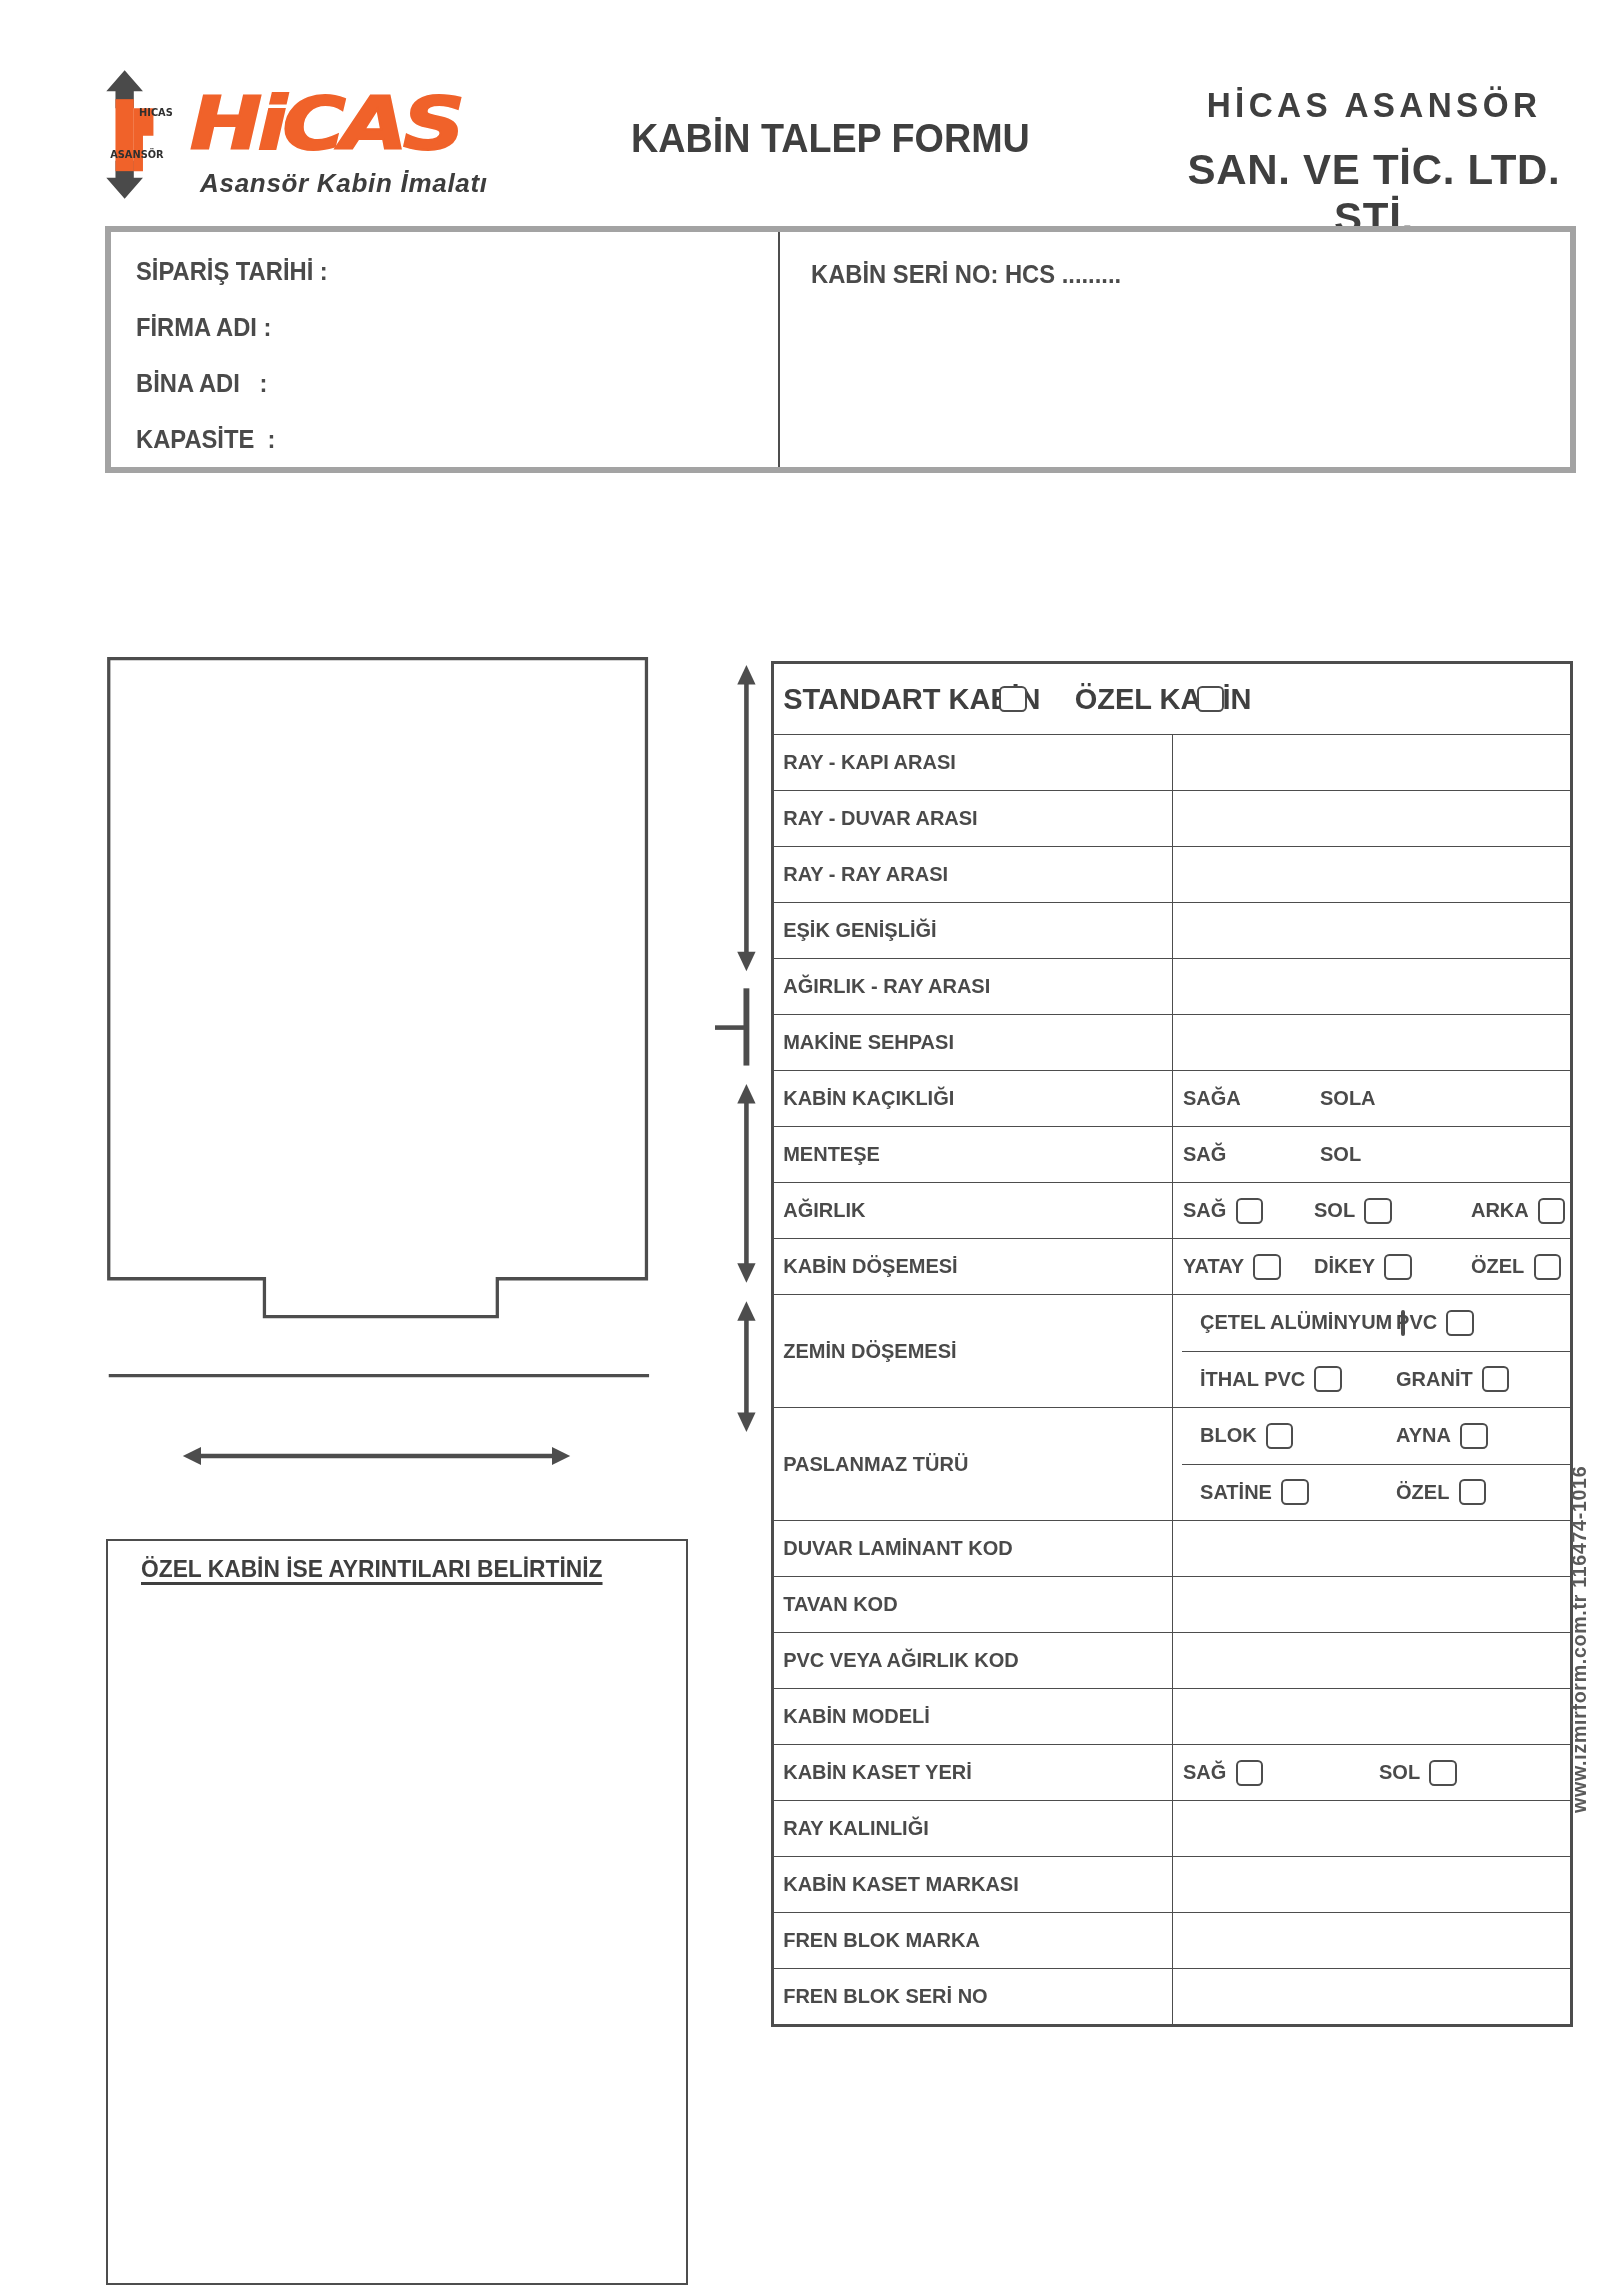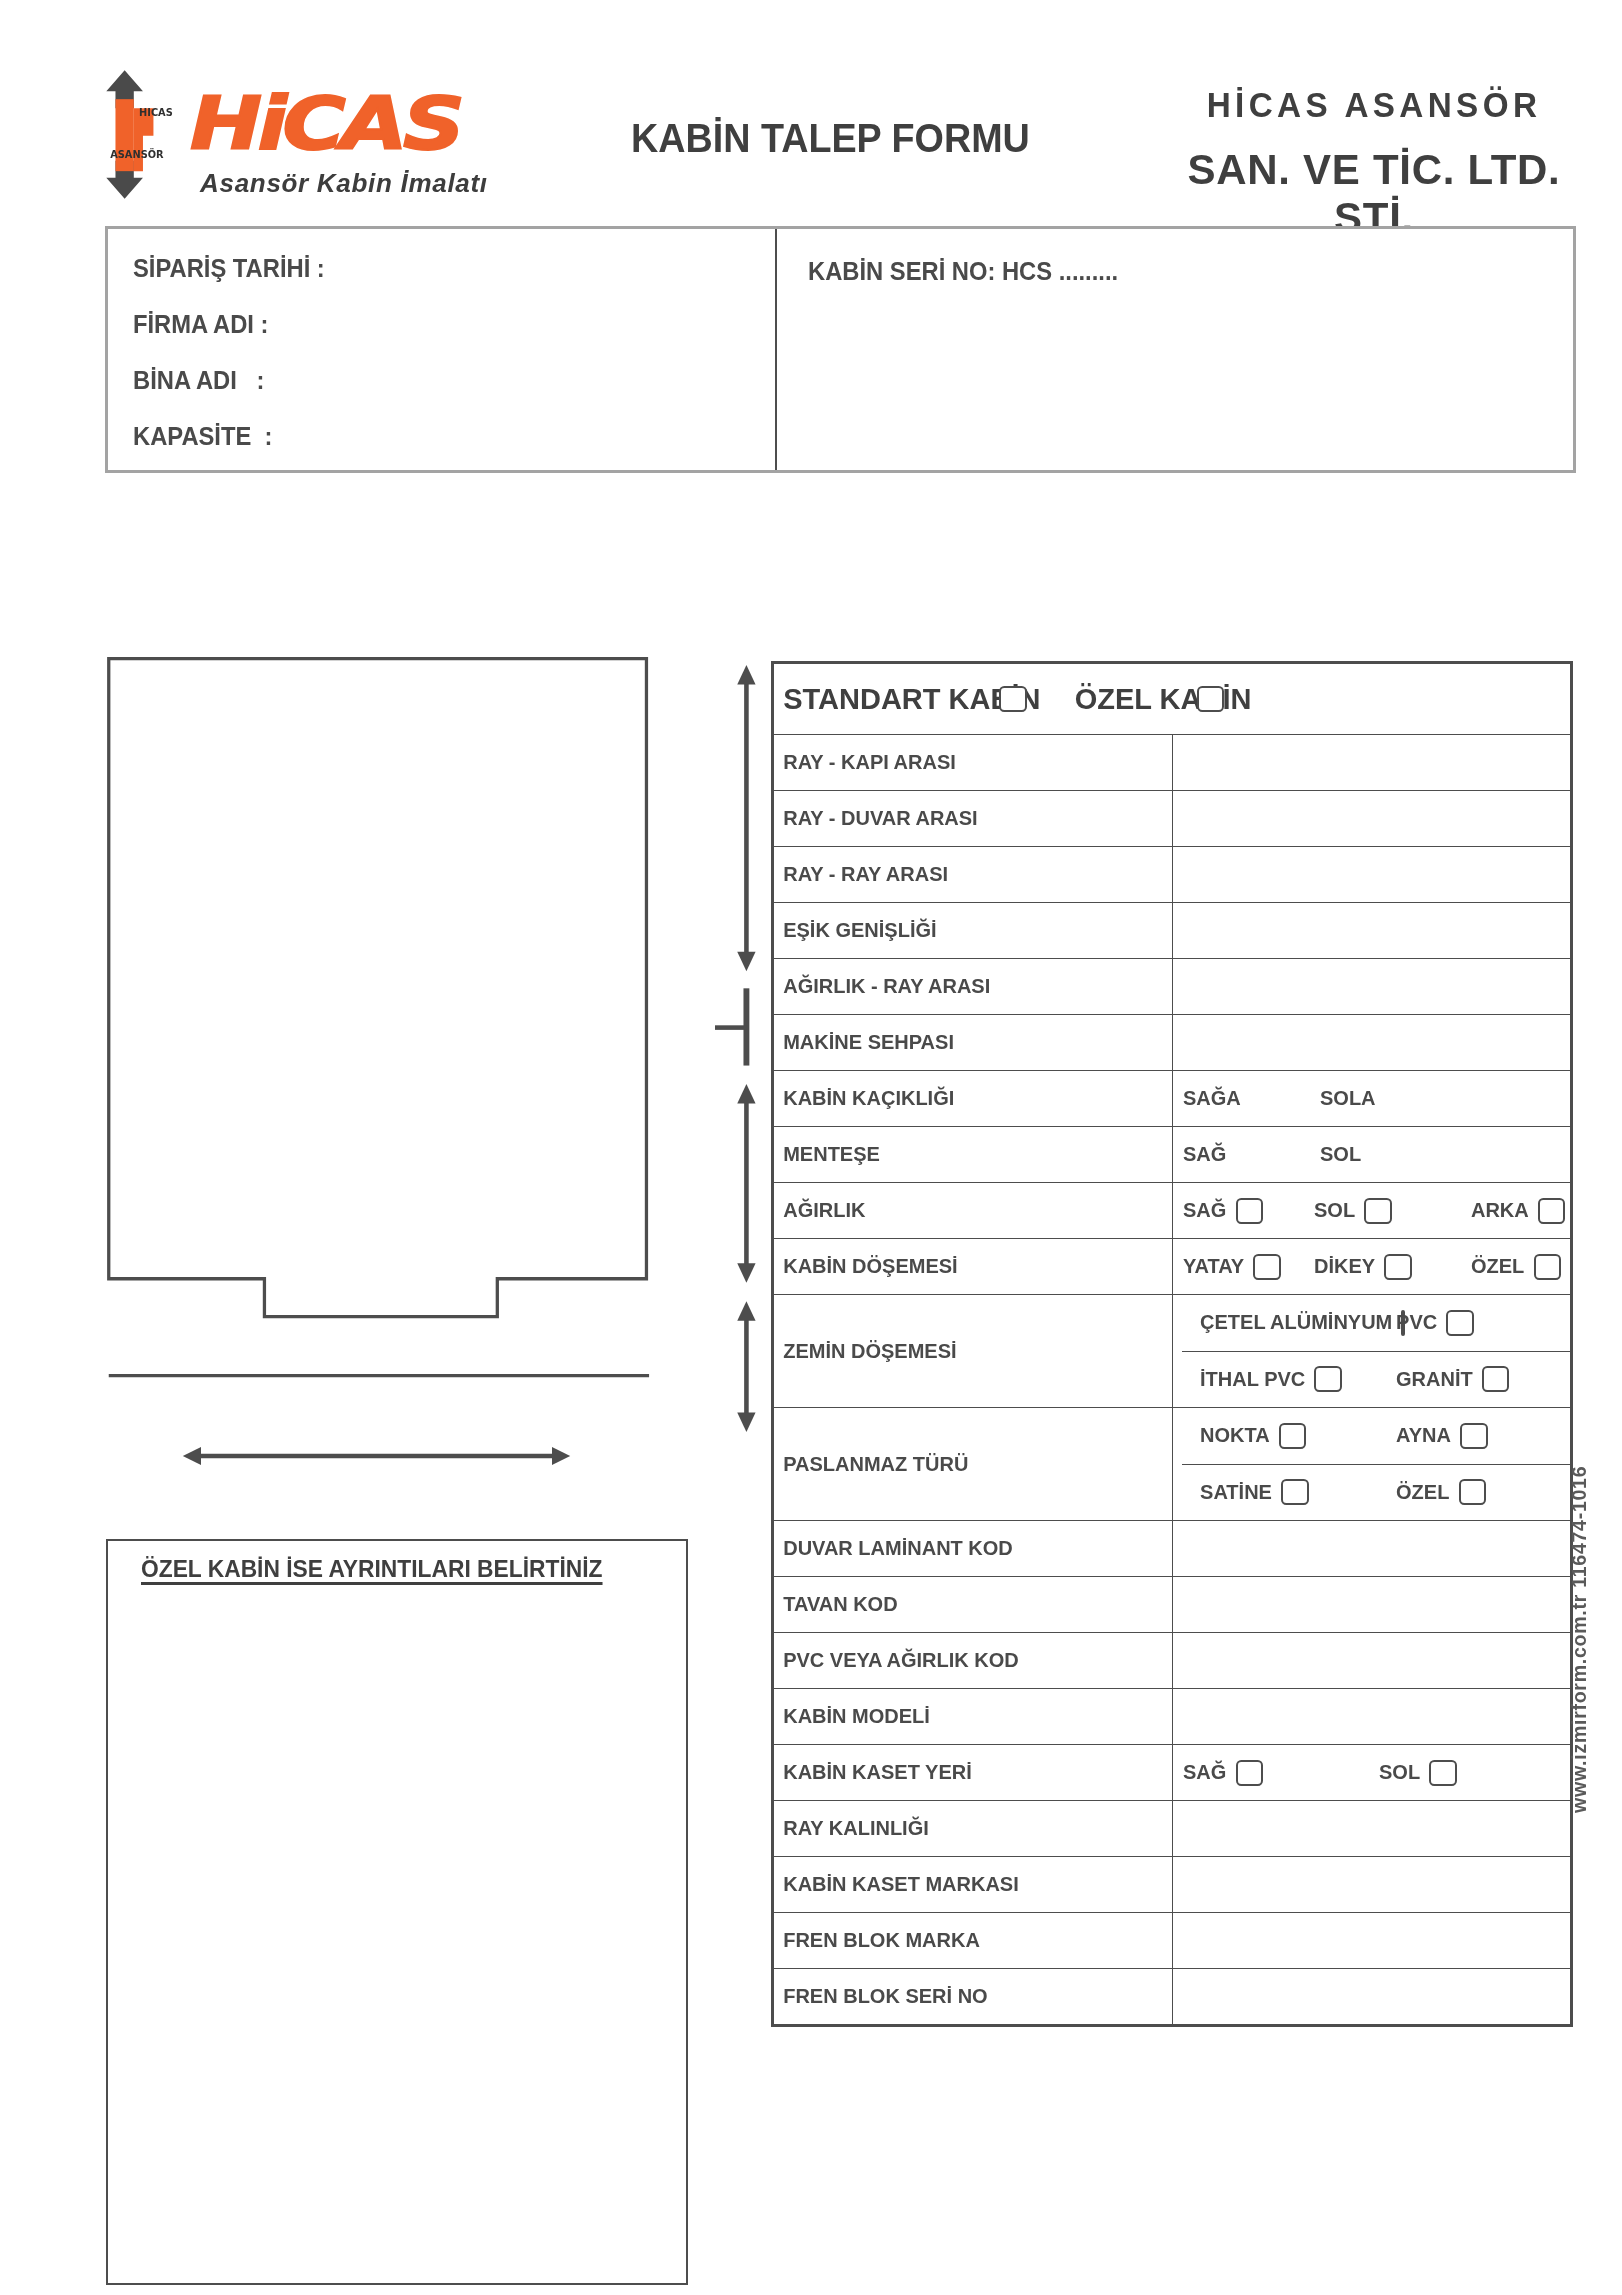--- a/index.html
+++ b/index.html
@@ -39,21 +39,21 @@
     position: absolute; left: 1171px; top: 85px; width: 406px;
     text-align: center; color: #3f3f3f; font-weight: bold;
   }
   .company .l1 { font-size: 35px; letter-spacing: 4.6px; transform: scaleX(0.95); display:block; }
   .company .l2 { font-size: 42px; letter-spacing: 0.7px; margin-top: 21px; display:block; }
 
   
   .infobox {
     position: absolute; left: 105px; top: 226px;
     width: 1471px; height: 247px;
-    border: 3px solid #a3a3a3; background: #fff;
+    border: 6px solid #a3a3a3; background: #fff;
   }
   .infobox .divider {
     position: absolute; left: 667px; top: 0; width: 2px; height: 100%;
     background: #4d4d4d;
   }
   .info-left { position: absolute; left: 25px; top: 25px; }
   .info-left .row {
     font-size: 25px; font-weight: bold; color: #4a4a4a;
     margin-bottom: 27px; white-space: pre;
     transform: scaleX(0.95); transform-origin: left center;
@@ -356,21 +356,21 @@
 
         <tr>
           <td class="lbl">PASLANMAZ TÜRÜ</td>
           <td class="val nested">
             <table class="inner">
               <tbody>
                 <tr>
                   <td>
                     <div class="rowflex" style="padding-left:9.2px;">
                       <span class="opt sp-w4">
-                        <span class="lbl-txt">NOKTA</span>
+                        <span class="lbl-txt">BLOK</span>
                         <span class="cb"></span>
                       </span>
                       <span class="opt">
                         <span class="lbl-txt">AYNA</span>
                         <span class="cb"></span>
                       </span>
                     </div>
                   </td>
                 </tr>
                 <tr>

